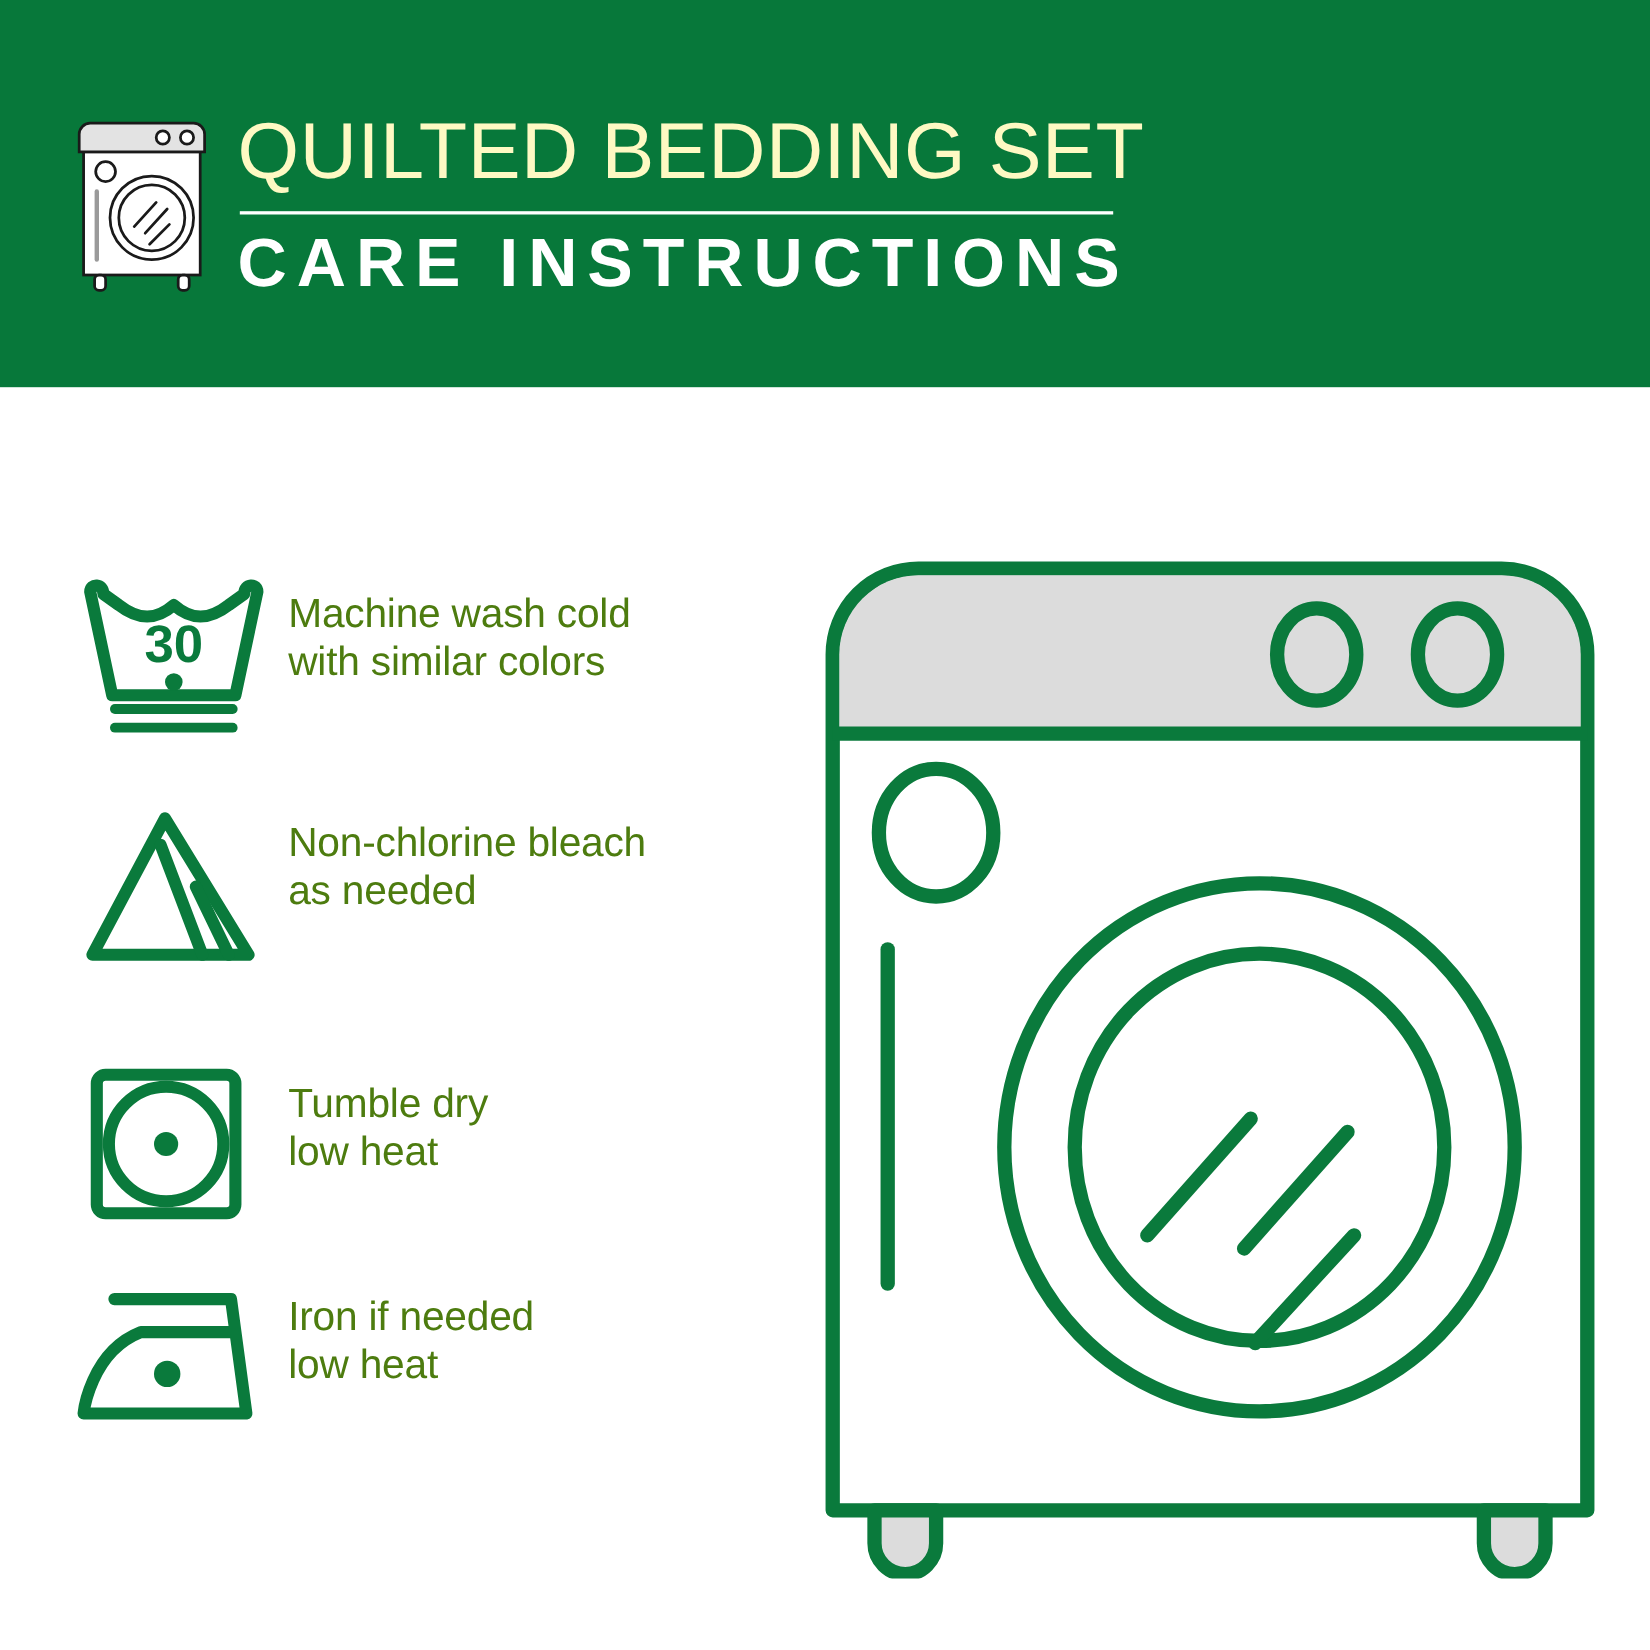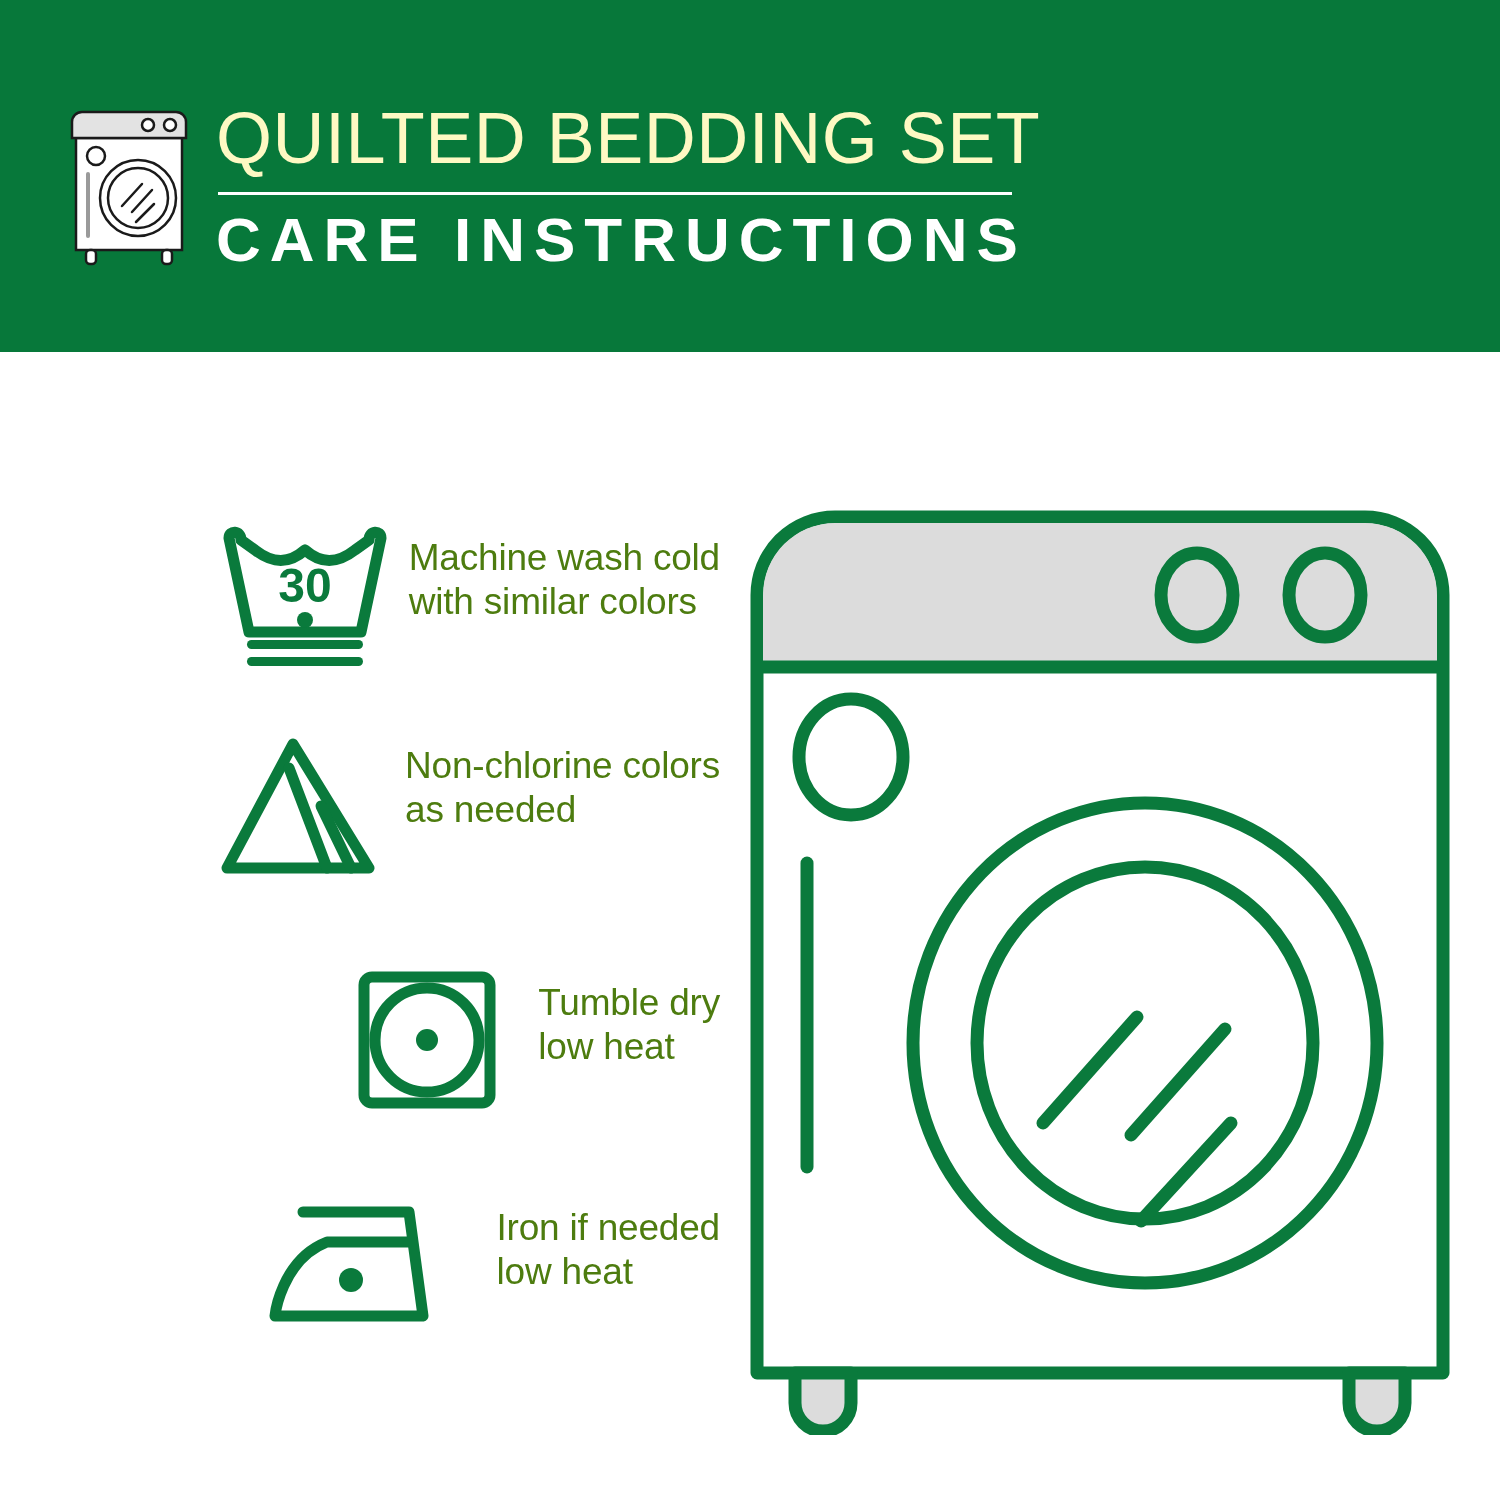--- a/index.html
+++ b/index.html
@@ -73,26 +73,25 @@
     left: 0;
     top: 500px;
     width: 720px;
   }
   .care-row {
     position: absolute;
     left: 0;
     width: 720px;
     display: flex;
     align-items: flex-start;
-    justify-content: flex-end;
   }
   .care-row-0 { top: 20px; }
   .care-row-1 { top: 228px; }
   .care-row-2 { top: 465px; }
-  .care-row-3 { top: 690px; gap: 36px; }
+  .care-row-3 { top: 659px; }
 
   .care-symbol {
     width: 180px;
     min-width: 180px;
     margin-left: 68px;
     display: flex;
     justify-content: flex-start;
     align-items: flex-start;
   }
   .care-text {
@@ -183,21 +182,21 @@
 
     <div class="care-row care-row-1">
       <div class="care-symbol">
         <svg viewBox="0 0 180 150" width="180" height="150" aria-hidden="true">
           <path d="M82 16 L158 140 H16 Z" fill="none" stroke="#0A7A3C" stroke-width="11" stroke-linejoin="round"></path>
           <line x1="78" y1="40" x2="116" y2="140" stroke="#0A7A3C" stroke-width="11" stroke-linecap="round"></line>
           <line x1="110" y1="78" x2="140" y2="140" stroke="#0A7A3C" stroke-width="11" stroke-linecap="round"></line>
         </svg>
       </div>
       <div class="care-text">
-        <span class="tline">Non-chlorine colors</span>
+        <span class="tline">Non-chlorine bleach</span>
         <span class="tline">as needed</span>
       </div>
     </div>
 
     <div class="care-row care-row-2">
       <div class="care-symbol">
         <svg viewBox="0 0 180 150" width="180" height="150" aria-hidden="true">
           <rect x="20" y="12" width="126" height="126" rx="8" fill="none" stroke="#0A7A3C" stroke-width="11"></rect>
           <circle cx="83" cy="75" r="52" fill="none" stroke="#0A7A3C" stroke-width="11"></circle>
           <circle cx="83" cy="75" r="11" fill="#0A7A3C"></circle>

